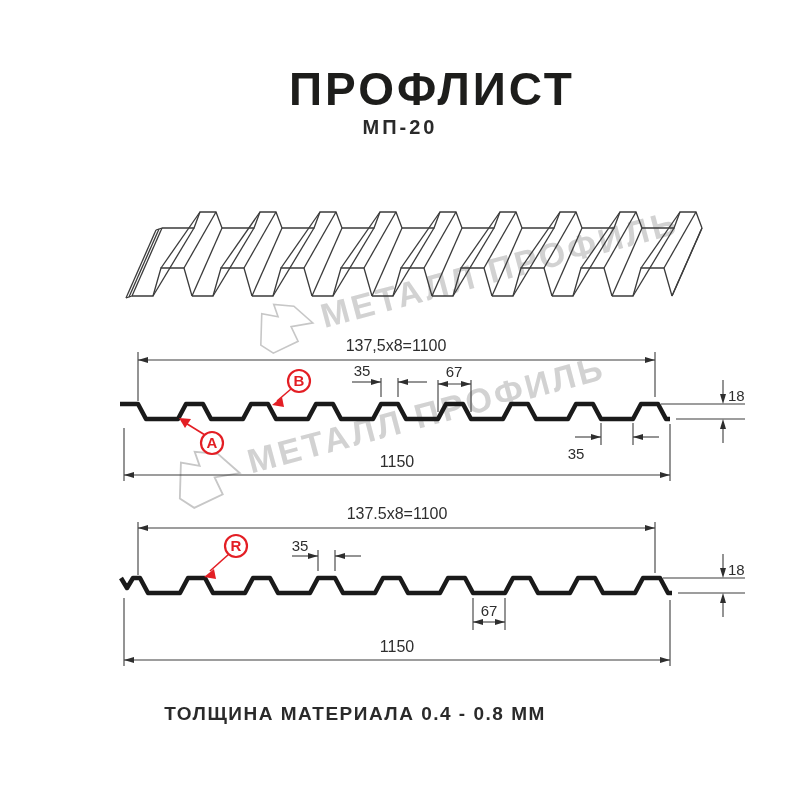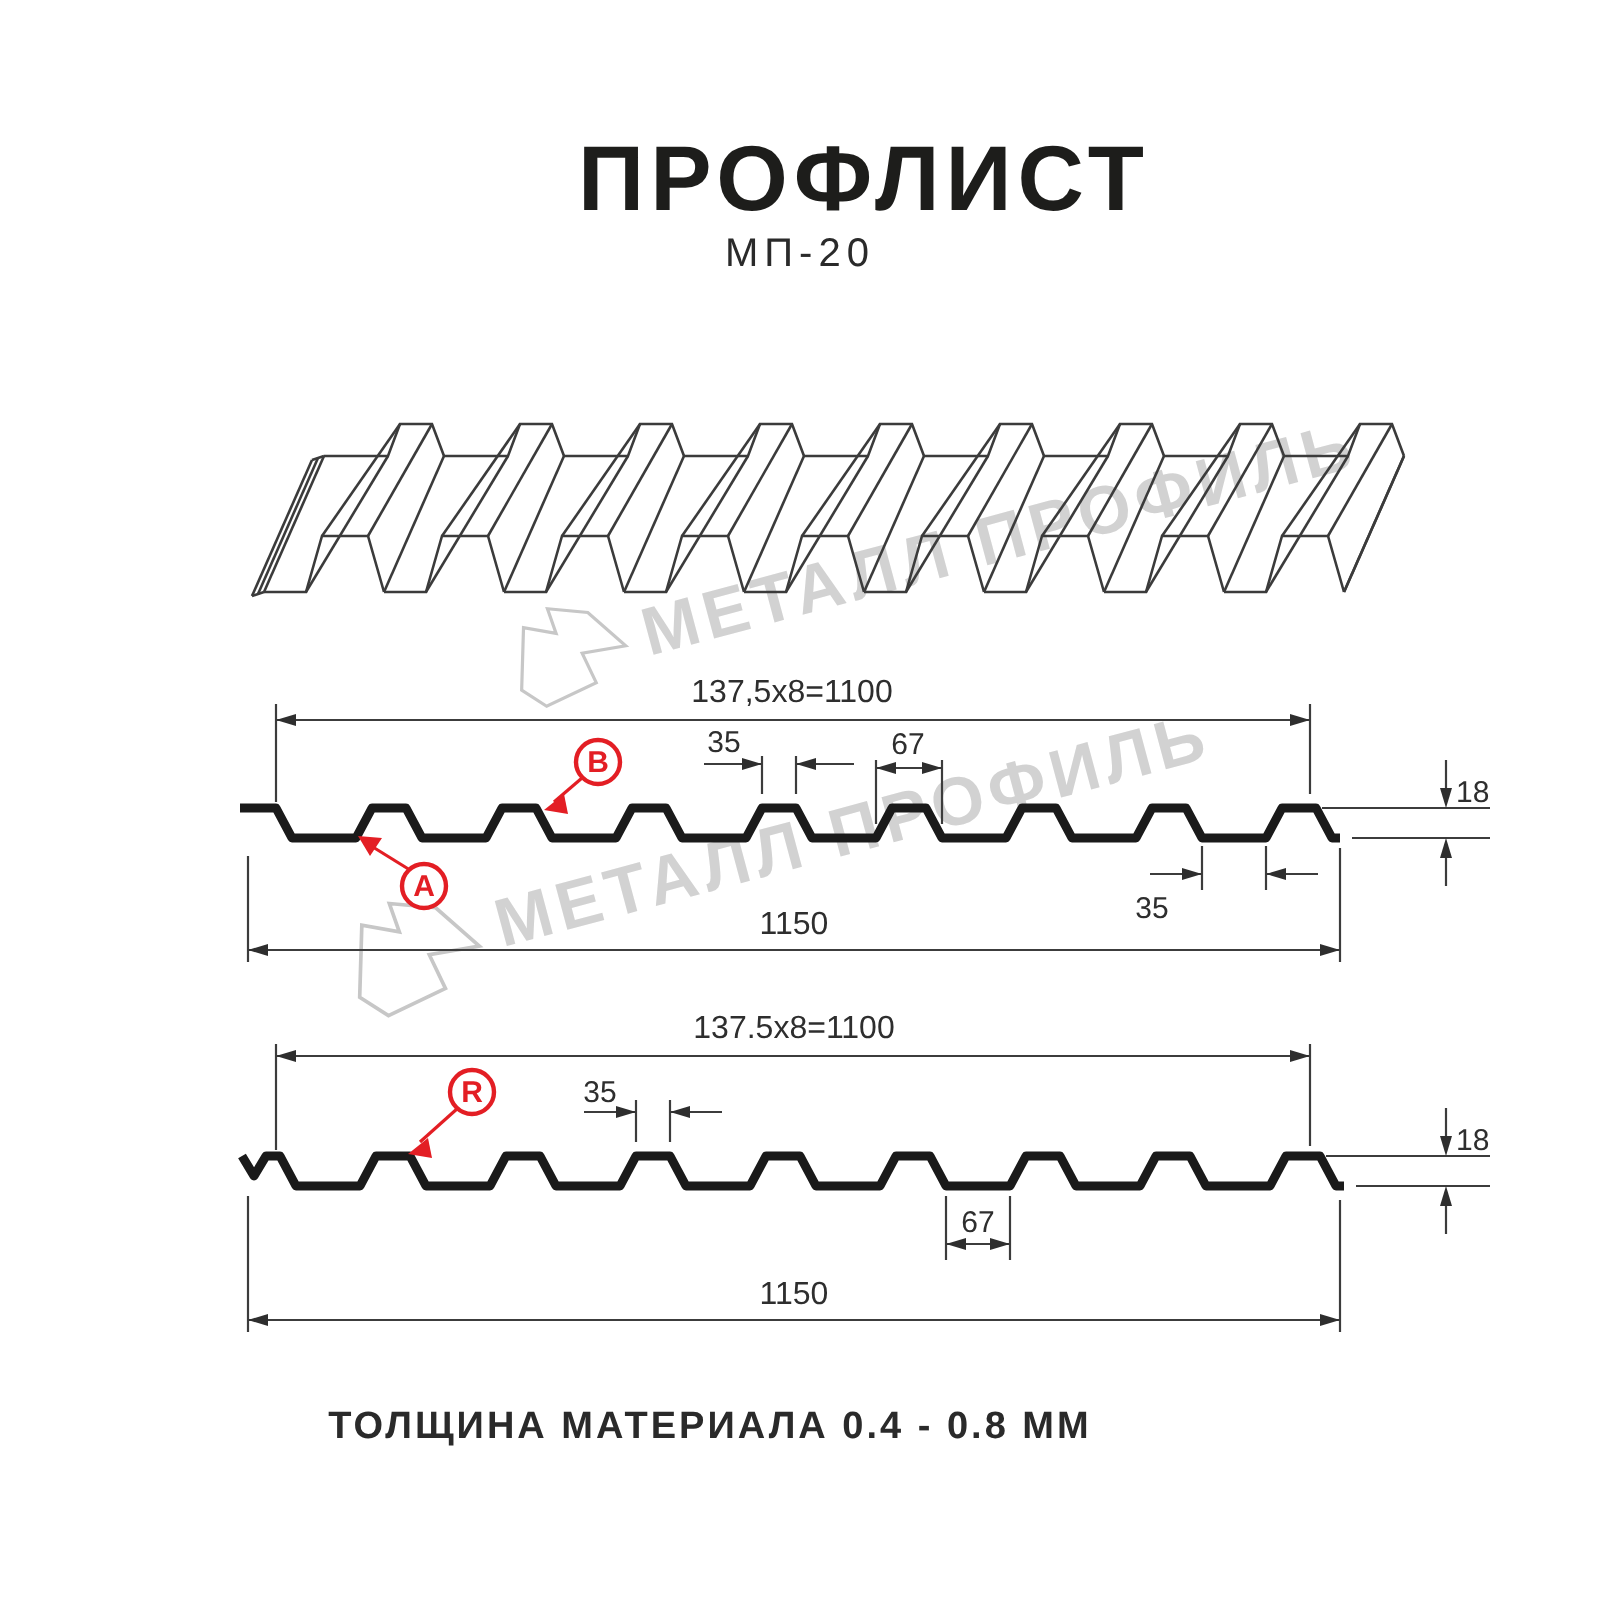--- a/index.html
+++ b/index.html
@@ -1,21 +1,21 @@
 <!DOCTYPE html>
 <html><head>
 <meta charset="utf-8">
 <style>
   html,body{margin:0;padding:0;}
   body{width:800px;height:800px;background:#ffffff;font-family:"Liberation Sans",sans-serif;}
   .stage{position:relative;width:800px;height:800px;overflow:hidden;background:#fff;}
   .title{position:absolute;top:62px;left:0;width:800px;text-align:center;
          font-size:46px;font-weight:bold;letter-spacing:3px;color:#1d1d1b;padding-left:32px;}
   .subtitle{position:absolute;top:116px;left:0;width:800px;text-align:center;
-         font-size:20px;font-weight:400;letter-spacing:3px;color:#2a2a2a;}
+         font-size:20px;font-weight:700;letter-spacing:3px;color:#2a2a2a;}
   .footer{position:absolute;top:703px;left:0;width:710px;text-align:center;
          font-size:19px;font-weight:600;letter-spacing:1.5px;color:#2a2a2a;}
   svg{position:absolute;top:0;left:0;}
   .dimtxt{font-size:16px;fill:#2e2e2e;}
   .dimtxt-s{font-size:15px;fill:#2e2e2e;}
   .redlbl{font-size:15px;font-weight:bold;fill:#e31e24;}
   .wmtxt{font-size:34px;font-weight:bold;letter-spacing:3px;fill:#c7c7c7;opacity:.8;}
 </style>
 </head>
 <body>

